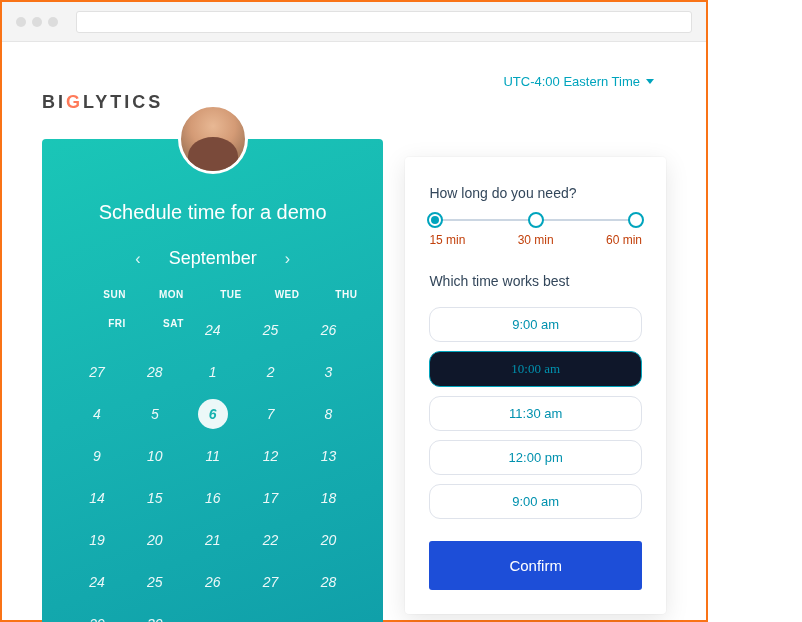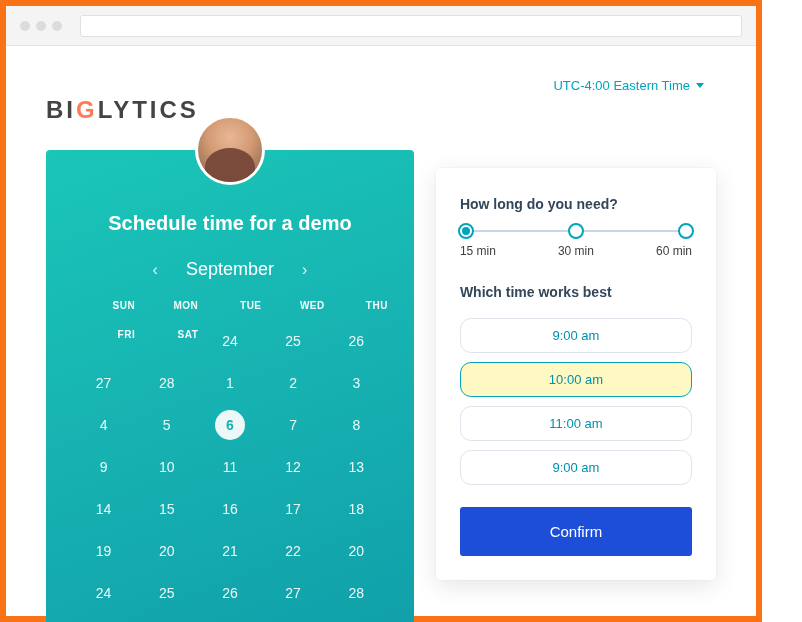--- a/index.html
+++ b/index.html
@@ -4,23 +4,23 @@
 <style>
   * { box-sizing: border-box; margin: 0; padding: 0; }
   body {
     font-family: -apple-system, BlinkMacSystemFont, "Segoe UI", Helvetica, Arial, sans-serif;
     background: #fff;
     width: 802px;
     height: 622px;
     overflow: hidden;
   }
   .browser-frame {
-    width: 762px;
+    width: 708px;
     height: 622px;
-    border: 6px solid #f97316;
+    border: 2px solid #f97316;
   }
   .browser-bar {
     height: 40px;
     background: #f4f4f4;
     border-bottom: 1px solid #e5e5e5;
     display: flex;
     align-items: center;
     padding: 0 14px;
     gap: 8px;
   }
@@ -55,21 +55,21 @@
   }
   .tz-caret {
     width: 0; height: 0;
     border-left: 4px solid transparent;
     border-right: 4px solid transparent;
     border-top: 5px solid #00a4bd;
   }
   .logo {
     margin-top: 18px;
     margin-bottom: -12px;
-    font-size: 24px;
+    font-size: 18px;
     font-weight: 700;
     letter-spacing: 3px;
     color: #444;
   }
   .logo .accent { color: #ff7a59; }
   .main-flex {
     display: flex;
     gap: 22px;
     align-items: flex-start;
   }
@@ -98,21 +98,21 @@
     position:absolute;
     bottom:-4px; left:50%;
     transform:translateX(-50%);
     width:50px; height:38px;
     background:#7a4a3a;
     border-radius:50% 50% 0 0;
   }
   .cal-title {
     text-align: center;
     font-size: 20px;
-    font-weight: 700;
+    font-weight: 400;
     margin-bottom: 24px;
   }
   .month-nav {
     display: flex;
     align-items: center;
     justify-content: center;
     gap: 28px;
     margin-bottom: 20px;
     font-size: 18px;
     font-weight: 500;
@@ -135,20 +135,21 @@
     letter-spacing: 0.5px;
     opacity: 0.95;
   }
   .cal-day {
     opacity: 0.92;
     cursor: pointer;
     display: flex;
     align-items: center;
     justify-content: center;
     height: 24px;
+    font-style: italic;
   }
   .cal-day.sel span {
     background: #fff;
     color: #19b3af;
     width: 30px; height: 30px;
     border-radius: 50%;
     display: inline-flex;
     align-items: center;
     justify-content: center;
     font-weight: 600;
@@ -156,21 +157,21 @@
   .picker-card {
     width: 300px;
     margin-top: 56px;
     background: #fff;
     border-radius: 4px;
     padding: 28px 24px 24px 24px;
     box-shadow: 0 6px 24px rgba(0,0,0,0.10), 0 0 0 1px rgba(0,0,0,0.02);
   }
   .q-label {
     font-size: 14px;
-    font-weight: 700;
+    font-weight: 400;
     color: #33475b;
     margin-bottom: 18px;
   }
   .duration-track {
     position: relative;
     height: 2px;
     background: #cbd6e2;
     margin: 8px 6px 6px 6px;
   }
   .dur-node {
@@ -189,38 +190,39 @@
     top:50%; left:50%;
     transform:translate(-50%,-50%);
     width:8px; height:8px;
     background:#00a4bd;
     border-radius:50%;
   }
   .dur-labels {
     display: flex;
     justify-content: space-between;
     font-size: 12px;
-    color: #404040;
+    color: #c2410c;
     margin: 12px 0 26px 0;
   }
   .slot-list { display: flex; flex-direction: column; gap: 9px; margin-bottom: 22px; }
   .slot {
     border: 1px solid #dfe3eb;
     border-radius: 11px;
     text-align: center;
     padding: 9px 0;
     font-size: 13px;
     color: #0091ae;
     font-weight: 500;
     cursor: pointer;
     background:#fff;
   }
   .slot.sel {
     border-color: #00a4bd;
-    background: #fef9c3;
+    background: #0f172a;
+    font-family: Liberation Serif, serif;
   }
   .confirm-btn {
     width: 100%;
     background: #1d4ed8;
     color: #fff;
     border: none;
     border-radius: 3px;
     padding: 16px 0;
     font-size: 15px;
     font-weight: 500;
@@ -391,21 +393,22 @@
           <span>15 min</span>
           <span>30 min</span>
           <span>60 min</span>
         </div>
 
         <div class="q-label">Which time works best</div>
 
         <div class="slot-list" id="slot-list">
             <div class="slot">9:00 am</div>
             <div class="slot sel">10:00 am</div>
-            <div class="slot">11:00 am</div>
+            <div class="slot">11:30 am</div>
+            <div class="slot">12:00 pm</div>
             <div class="slot">9:00 am</div>
           </div>
 
         <button class="confirm-btn">Confirm</button>
       </div>
 
     </div>
   </div>
 </div>
 

